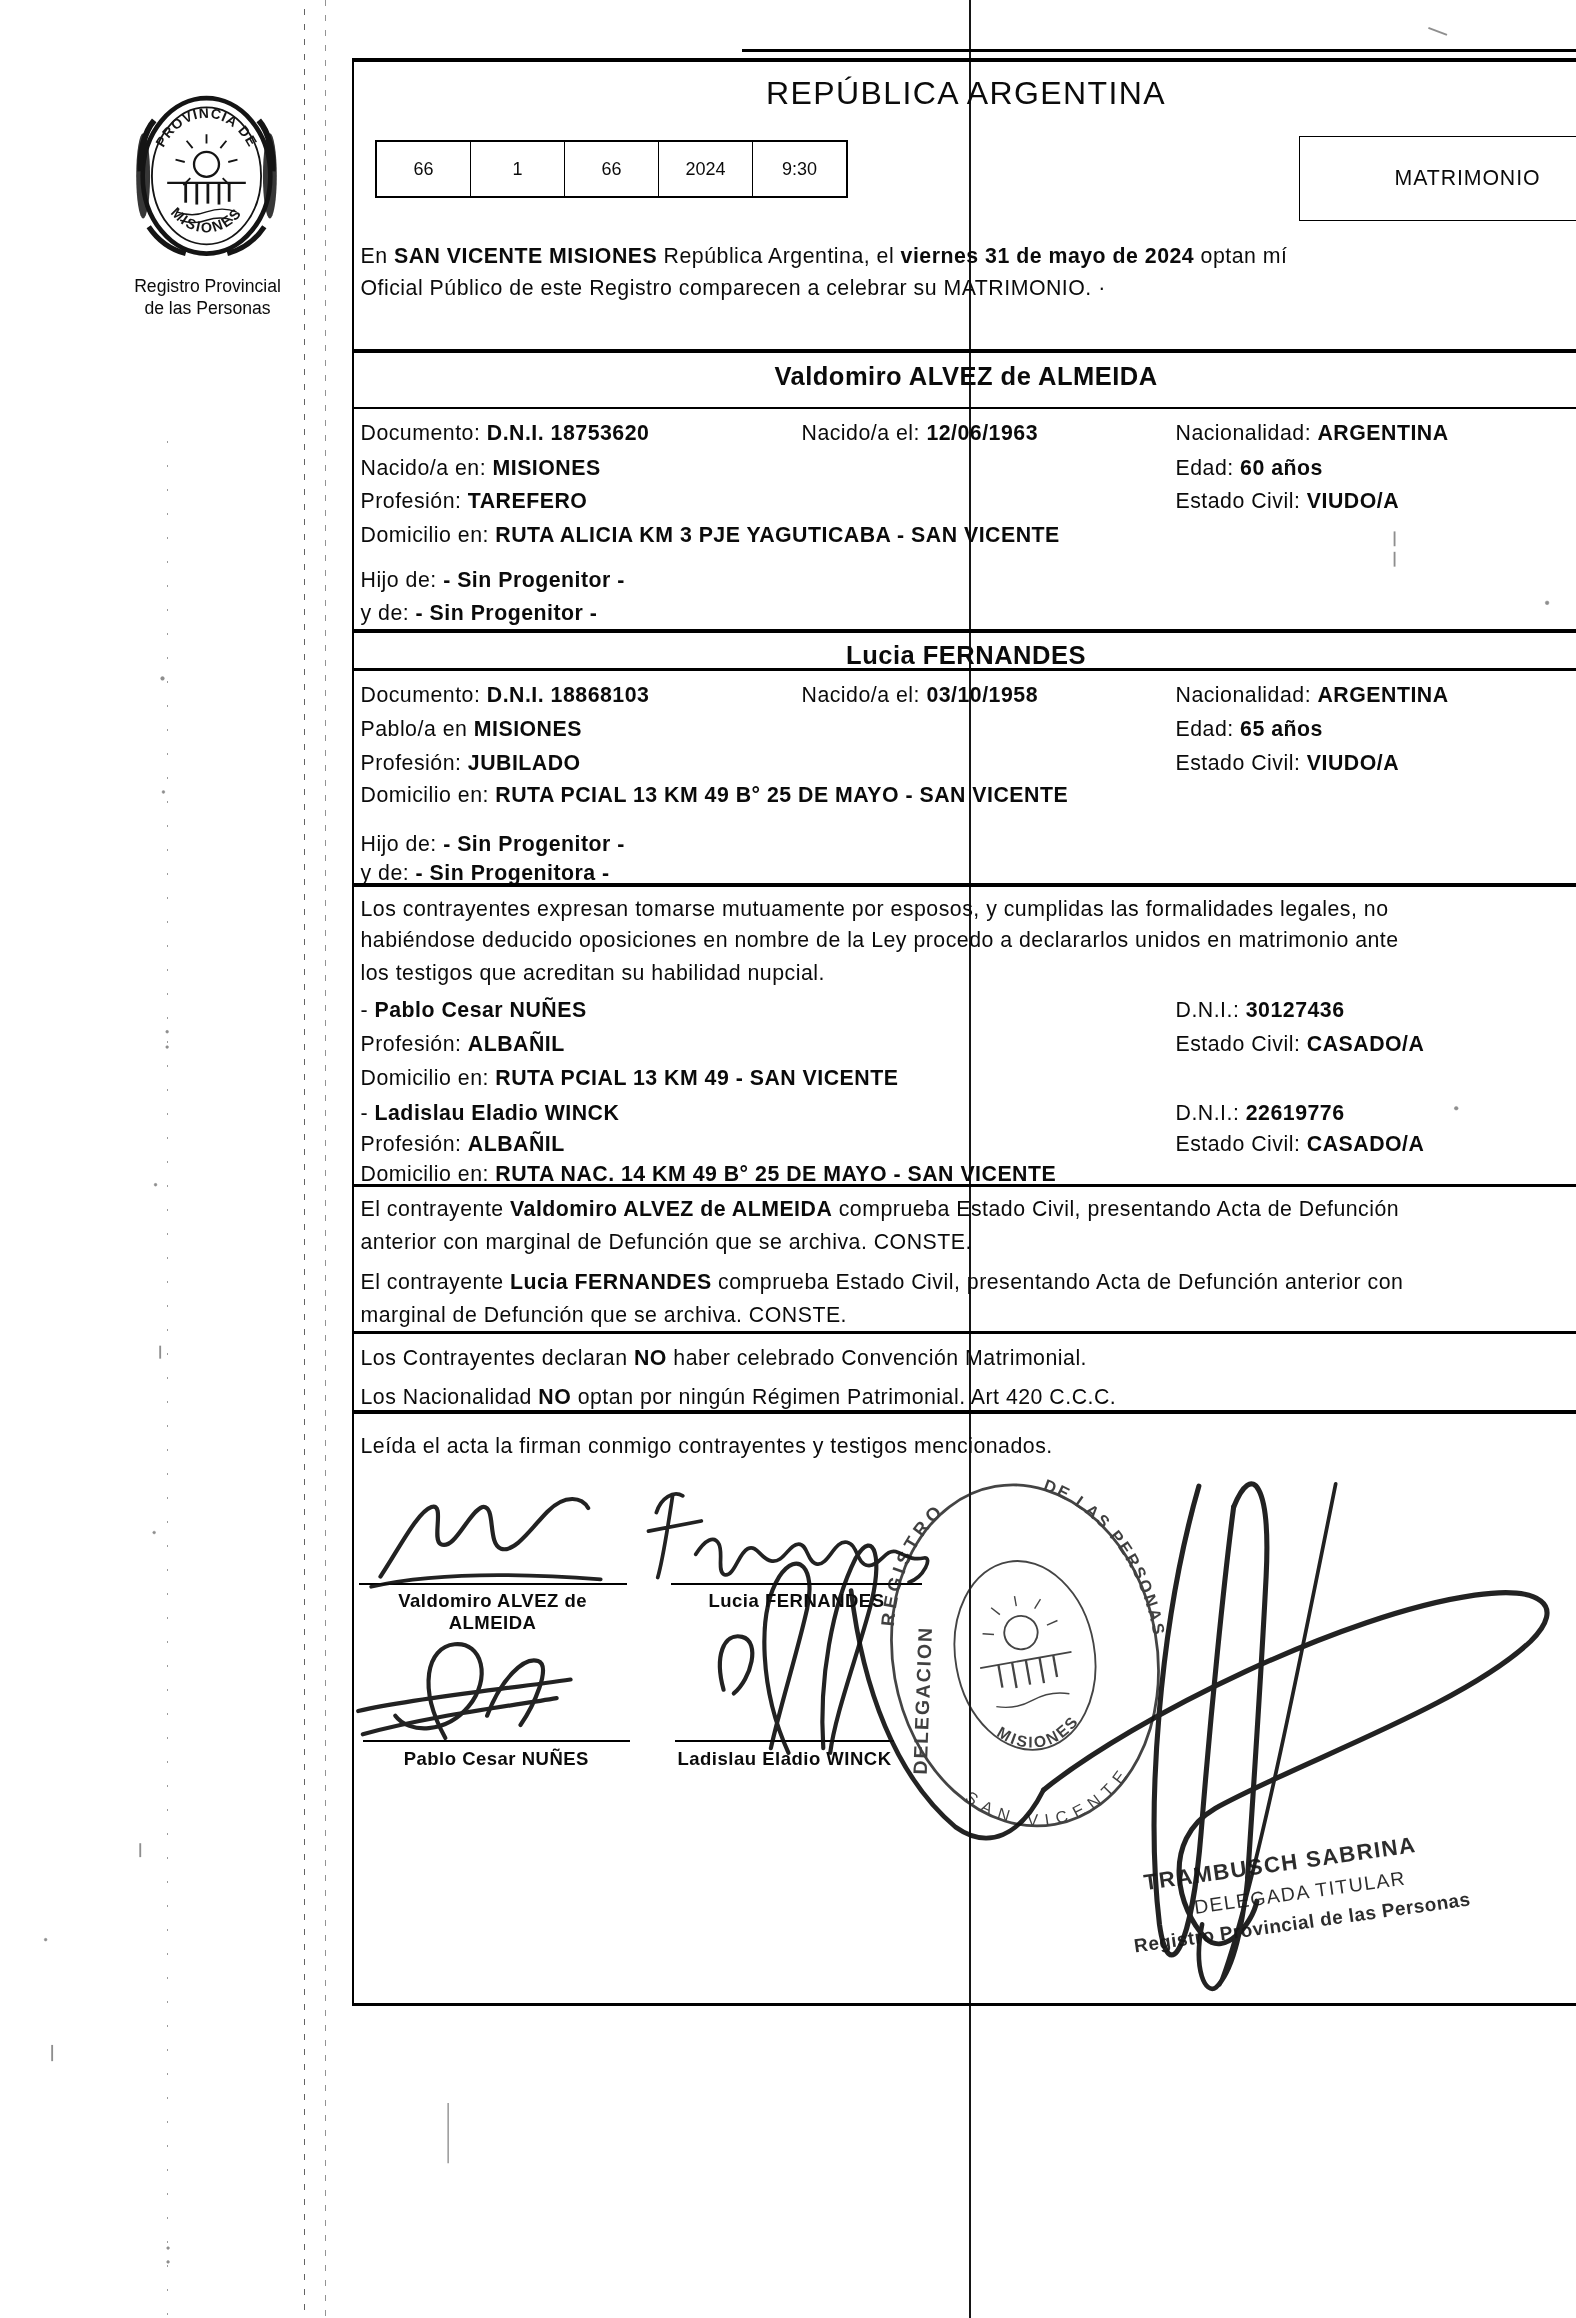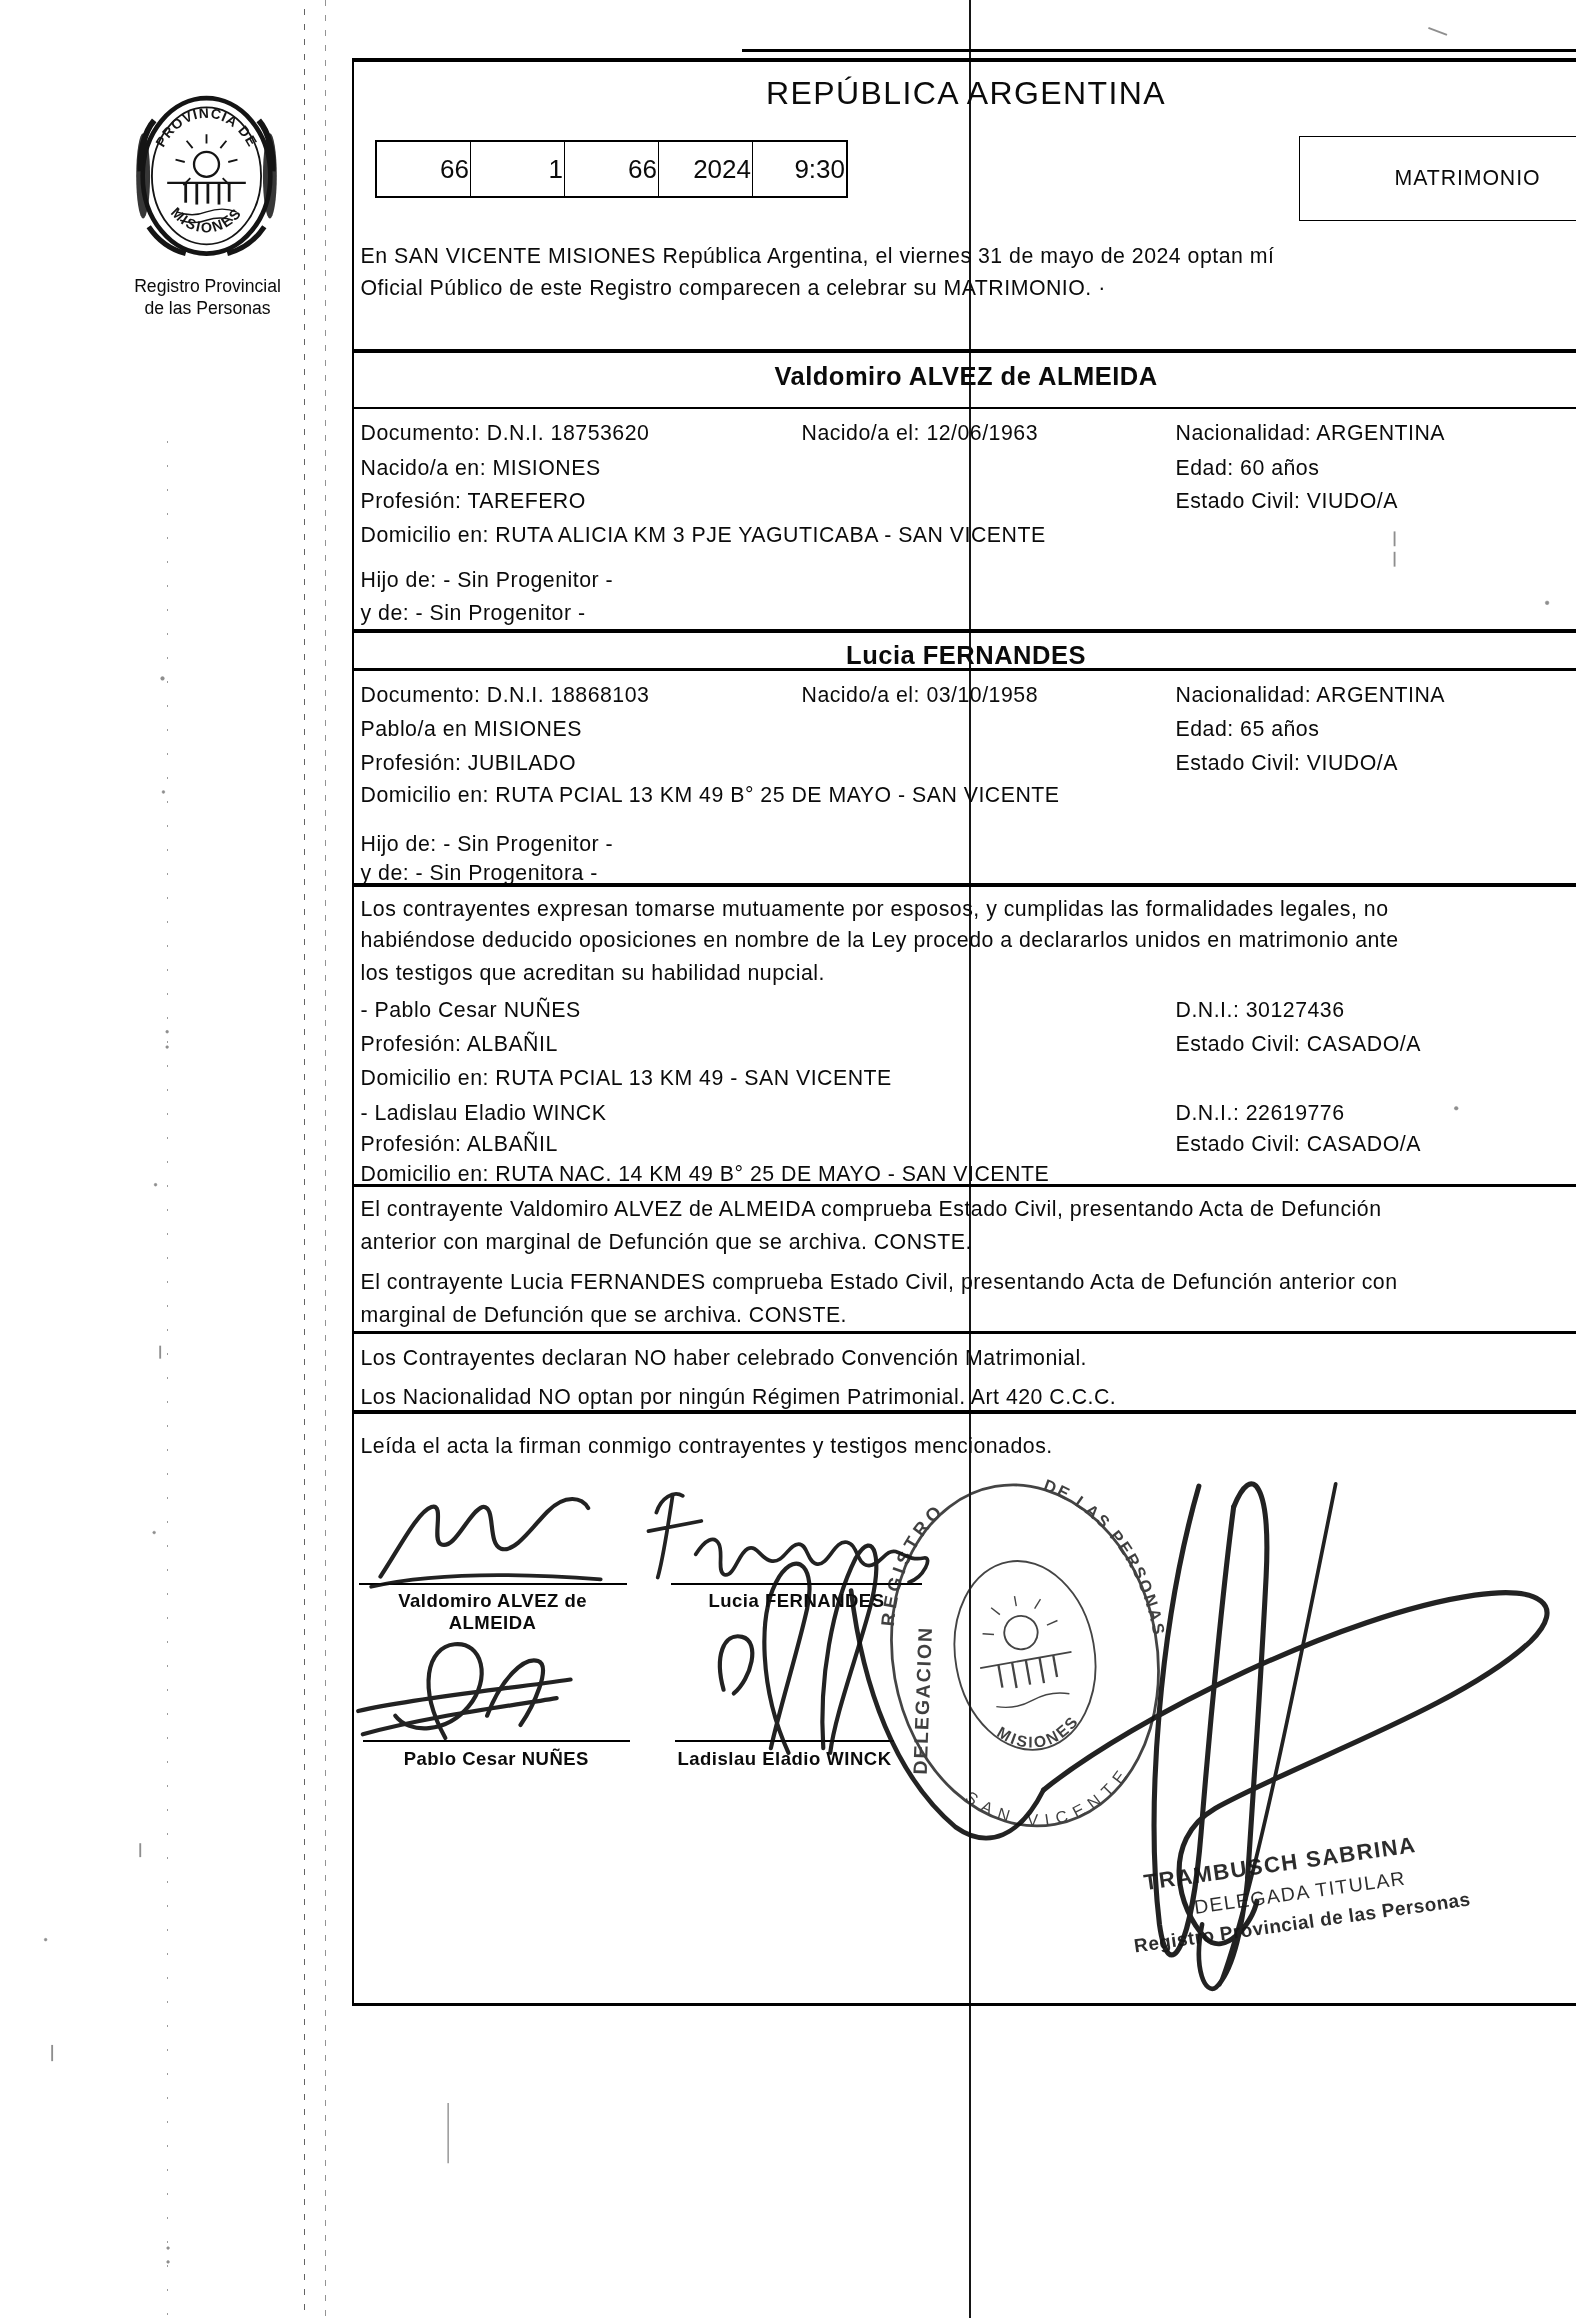--- a/index.html
+++ b/index.html
@@ -8,27 +8,27 @@
   
   .vdash{position:absolute;width:1.4px;background:repeating-linear-gradient(to bottom,#3c3c3c 0 6.5px,transparent 6.5px 15px);opacity:.8;}
   .vdot{position:absolute;width:1.4px;background:repeating-linear-gradient(to bottom,#5a5a5a 0 2.3px,transparent 2.3px 24px);opacity:.6;}
   .vfold{position:absolute;width:1.9px;background:#161616;}
   
   #doc{position:absolute;left:352px;top:58px;width:1224px;height:1941px;border-top:4.2px solid #000;border-left:2.3px solid #000;border-bottom:3.7px solid #000;}
   .rule{position:absolute;left:-2.3px;right:-28px;background:#000;}
   .row{position:absolute;left:6.5px;right:-28px;white-space:nowrap;font-size:21.3px;letter-spacing:0.5px;line-height:1.15;}
   .c2{position:absolute;left:441px;top:0;white-space:nowrap;}
   .c3{position:absolute;left:815px;top:0;white-space:nowrap;}
-  .b{font-weight:normal;}
+  .b{font-weight:bold;}
   .title{position:absolute;left:0;right:0;text-align:center;font-size:32px;letter-spacing:1.4px;}
   .h-name{position:absolute;left:0;right:0;text-align:center;font-size:25.5px;font-weight:bold;letter-spacing:0.5px;}
   
   #htable{position:absolute;left:21px;top:78px;border:2.3px solid #000;border-collapse:collapse;}
   #htable td{border:1.4px solid #000;text-align:center;vertical-align:middle;}
-  #htable .vals td{width:91px;height:52px;font-size:26px;text-align:right;}
+  #htable .vals td{width:91px;height:52px;font-size:18px;}
   #htable .labs td{height:28px;font-size:16px;letter-spacing:0.5px;}
   #matbox{position:absolute;left:945px;top:74px;width:239px;height:83px;border:1.9px solid #000;text-align:center;line-height:83px;font-size:21.3px;letter-spacing:0.9px;padding-left:48px;}
   
   .sig-line{position:absolute;height:1.9px;background:#000;}
   .sig-cap{position:absolute;text-align:center;font-size:18.5px;letter-spacing:0.5px;font-weight:bold;}
   
   #seal-cap{position:absolute;left:115px;top:275px;width:185px;text-align:center;font-size:17.6px;line-height:22px;}
   svg text{fill:#161616;}
 </style>
 </head>

